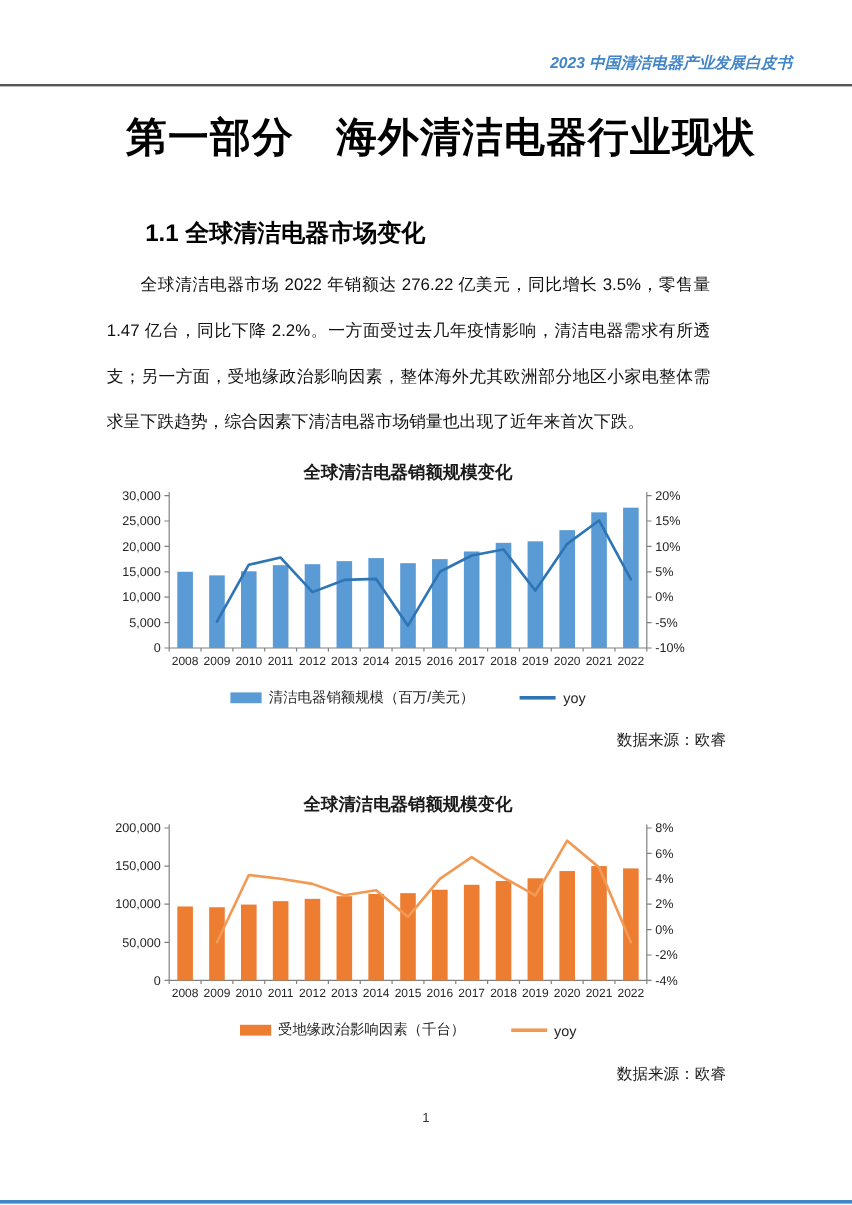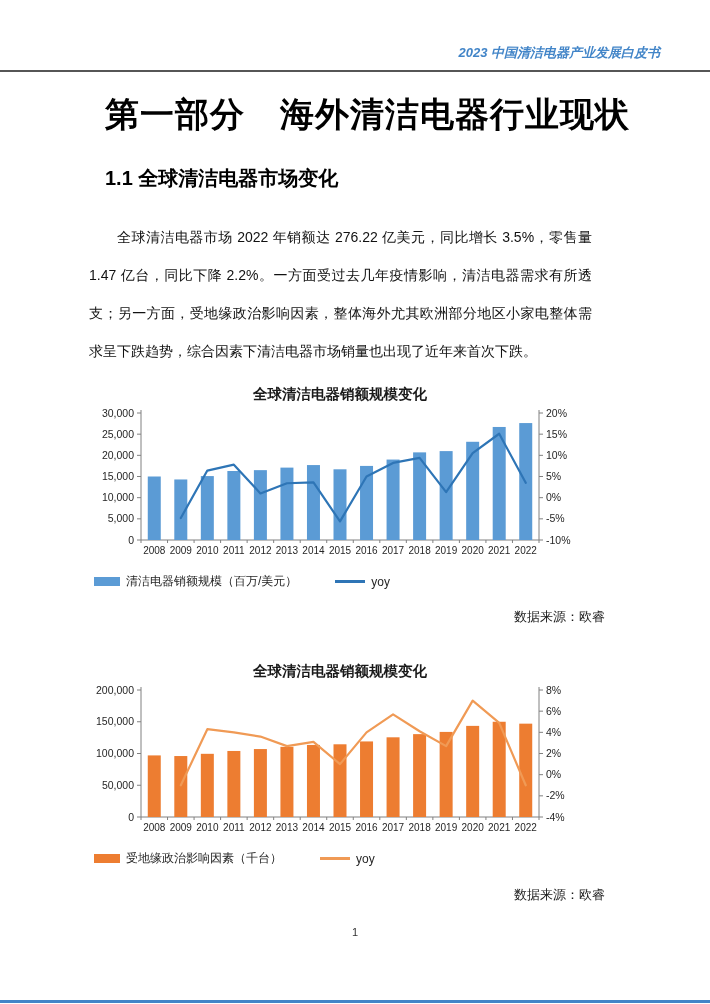--- a/index.html
+++ b/index.html
@@ -1,27 +1,27 @@
 <!DOCTYPE html>
 <html><head>
 <meta charset="utf-8">
 <style>
   html,body{margin:0;padding:0;background:#fff;}
   body{width:710px;height:1004px;position:relative;font-family:"Liberation Sans",sans-serif;overflow:hidden;}
   .page{position:absolute;inset:0;background:#fff;}
   .header-title{position:absolute;top:44px;right:50px;font-size:13px;font-weight:700;font-style:italic;}
   .header-rule{position:absolute;top:70px;left:0;width:710px;height:2px;background:#565656;}
   .h1{position:absolute;top:92px;left:105px;margin:0;font-size:34px;font-weight:700;color:#000;letter-spacing:1px;}
-  .h2{position:absolute;top:165px;left:105px;margin:0;font-size:20px;font-weight:700;color:#000;}
+  .h2{position:absolute;top:165px;left:105px;margin:16px;font-size:20px;font-weight:700;color:#000;}
   .body-text{position:absolute;top:218px;left:89px;width:503px;margin:0;font-size:14px;line-height:38px;text-align:justify;text-indent:28px;color:#111;}
   .chart{position:absolute;left:94px;width:492px;}
   #chart-0{top:383px;} #chart-1{top:660px;}
   .chart-title{text-align:center;font-weight:700;font-size:14.5px;color:#1a1a1a;height:22px;line-height:22px;}
   .chart-svg{display:block;}
-  .legend{display:flex;justify-content:flex-start;align-items:center;gap:38px;margin-top:8px;font-size:12px;color:#262626;}
+  .legend{display:flex;justify-content:center;align-items:center;gap:38px;margin-top:8px;font-size:12px;color:#262626;}
   .legend-item{display:flex;align-items:center;gap:6px;}
   .swatch-bar{width:26px;height:9px;display:inline-block;}
   .swatch-line{width:30px;height:3px;display:inline-block;}
   .source{position:absolute;left:105px;width:500px;text-align:right;font-size:13px;color:#1a1a1a;}
   #source-0{top:608px;} #source-1{top:886px;}
   .page-number{position:absolute;top:926px;left:0;width:710px;text-align:center;font-size:11px;color:#333;}
   .bottom-rule{position:absolute;bottom:1px;left:0;width:710px;height:3px;}
 </style>
 </head>
 <body>

